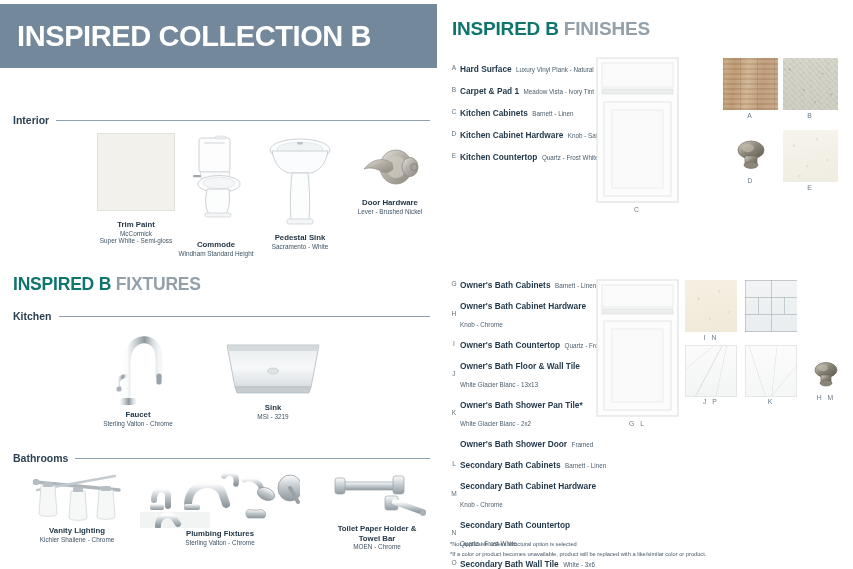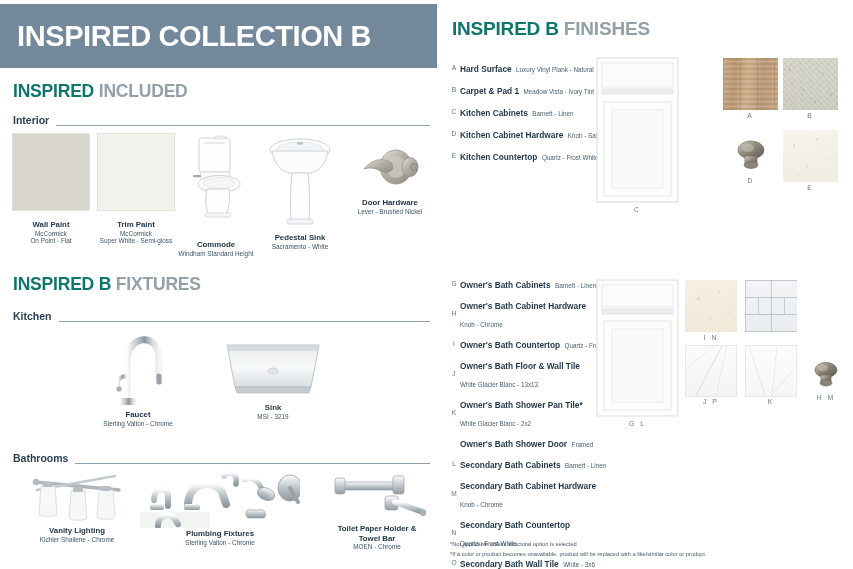--- a/index.html
+++ b/index.html
@@ -26,21 +26,21 @@
   }
 
   .sec-heading {
     position: absolute; font-size: 17.5px; font-weight: bold;
     letter-spacing: -0.2px; white-space: nowrap;
   }
   .sec-heading .dark { color: #0f766e; }
   .sec-heading .gray { color: #93a0aa; }
 
   .sub-label-row {
-    position: absolute; display: flex; align-items: flex-end; width: 417px;
+    position: absolute; display: flex; align-items: center; width: 417px;
   }
   .sub-label {
     font-size: 10.5px; font-weight: bold; color: #2b3f52;
     white-space: nowrap; padding-right: 7px;
   }
   .sub-rule { flex: 1; height: 1px; background: #8fa0ae; }
 
   
   .prod { position: absolute; text-align: center; }
   .prod .pname {
@@ -145,36 +145,26 @@
 <body>
 
 <div class="page">
 
   <div class="left-col">
 
     <div class="title-bar">
       <div class="title-bar-text">INSPIRED COLLECTION B</div>
     </div>
 
-    <div class="sec-heading" style="left:13px; top:81px;">
-      <span class="dark">INSPIRED</span>
-      <span class="gray">INCLUDED</span>
-    </div>
 
     <div class="sub-label-row" style="left:13px; top:114px;">
       <span class="sub-label">Interior</span>
       <span class="sub-rule"></span>
     </div>
 
-    <div class="prod" style="left:12px; top:133px; width:78px;">
-      <div class="swatch-box" style="width:78px;height:78px;background:#d8d5cd;"></div>
-      <div class="pname" style="margin-top:9px;">Wall Paint</div>
-      <div class="pdesc">McCormick</div>
-      <div class="pdesc">On Point - Flat</div>
-    </div>
 
     <div class="prod" style="left:97px; top:133px; width:78px;">
       <div class="swatch-box" style="width:78px;height:78px;background:#f2f1ec;"></div>
       <div class="pname" style="margin-top:9px;">Trim Paint</div>
       <div class="pdesc">McCormick</div>
       <div class="pdesc">Super White - Semi-gloss</div>
     </div>
 
     <div class="prod" style="left:174px; top:132px; width:84px;">
       <div style="height:88px;display:flex;align-items:flex-end;justify-content:center;">

